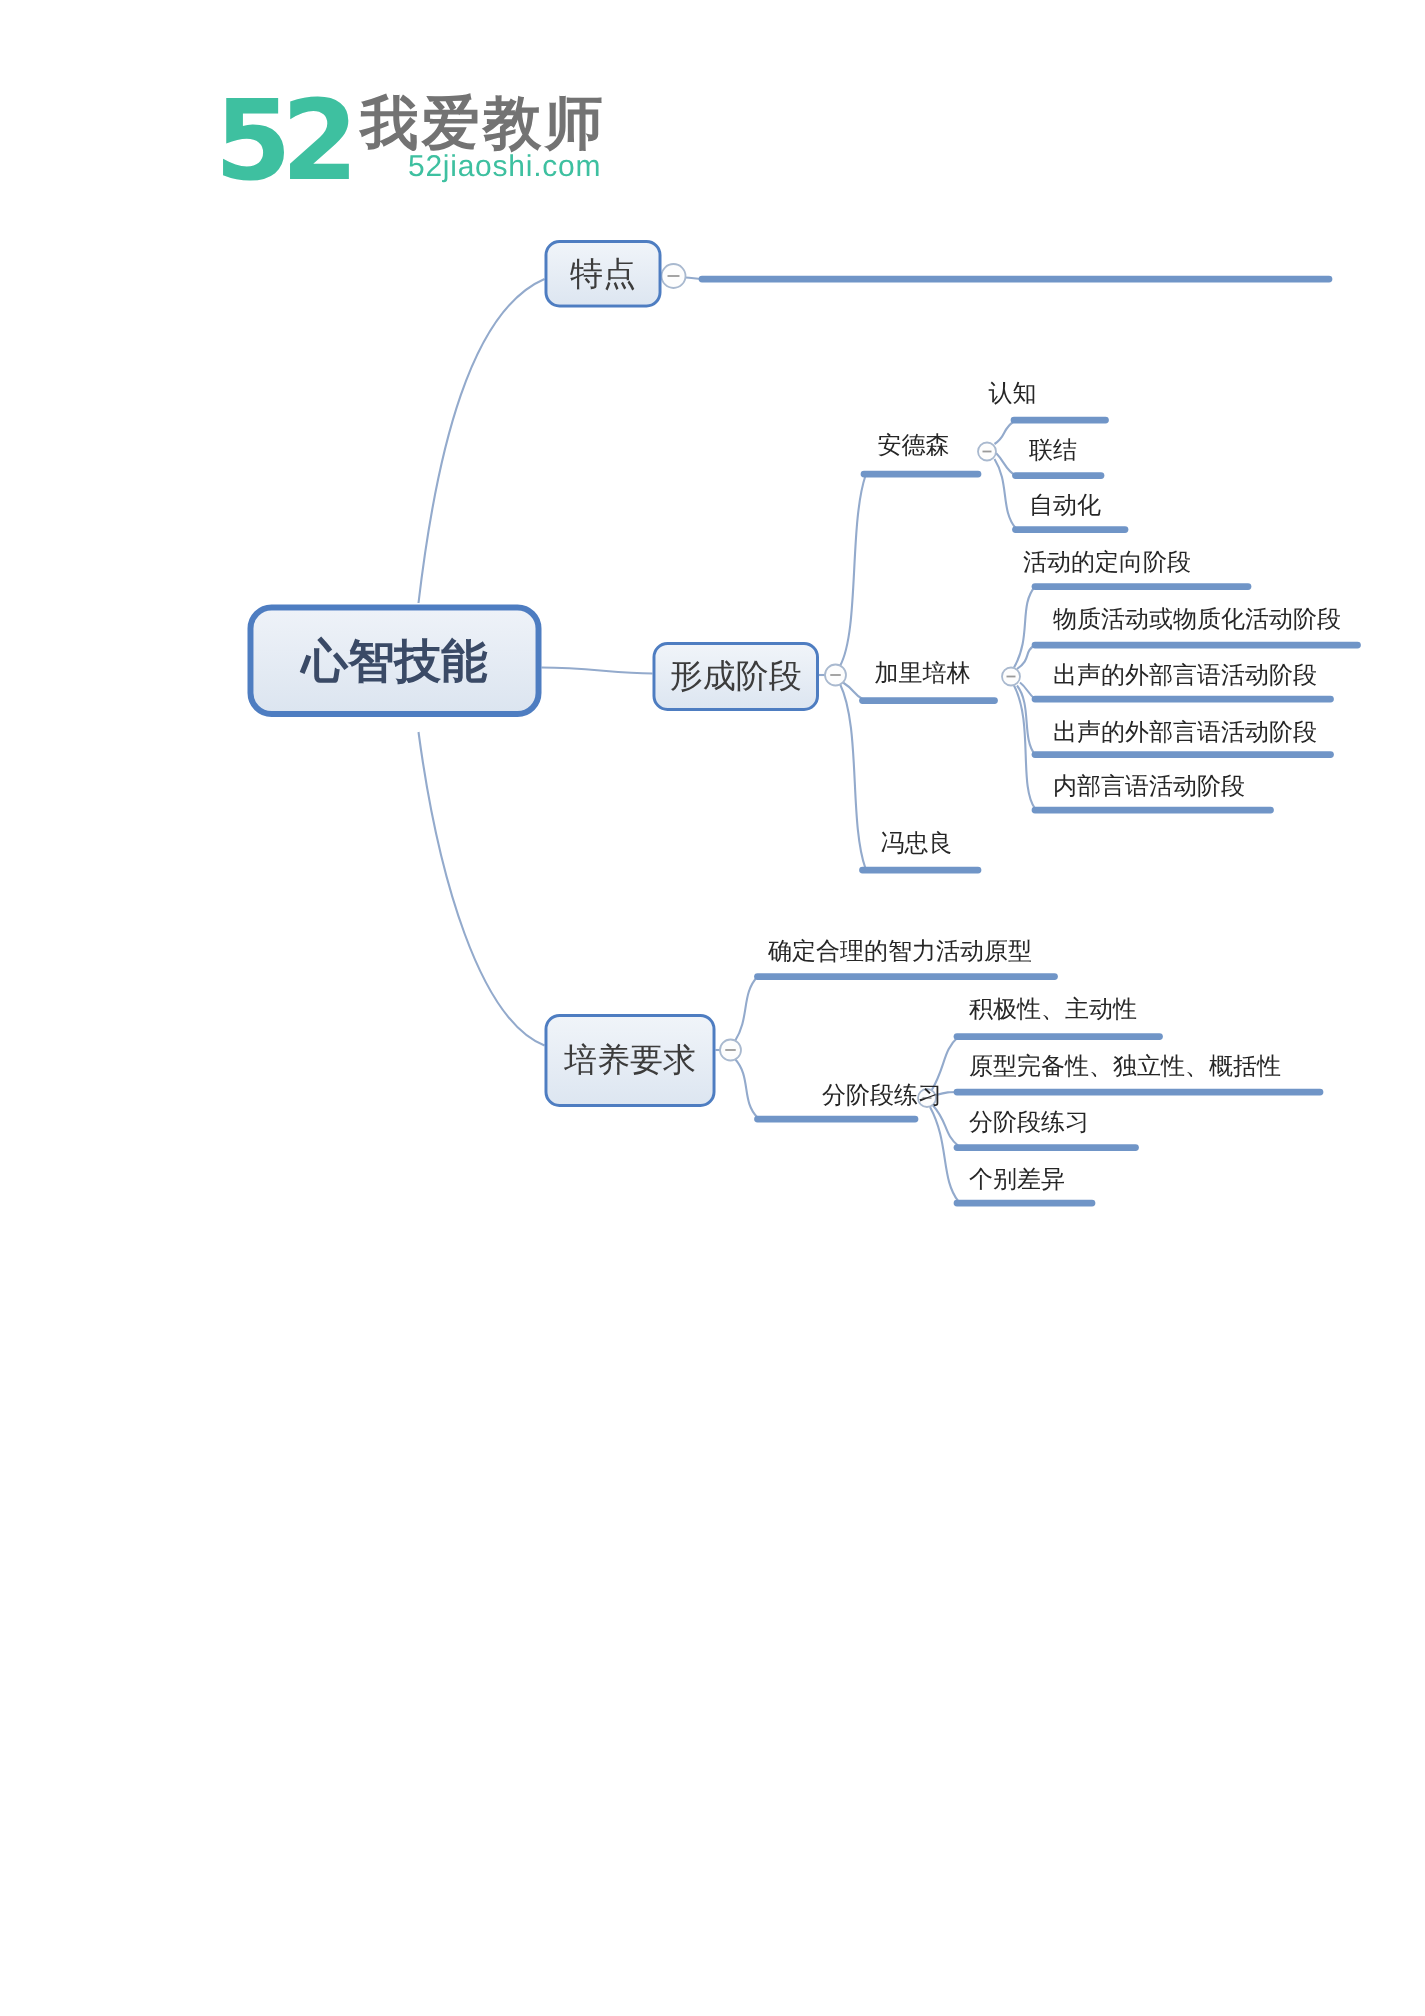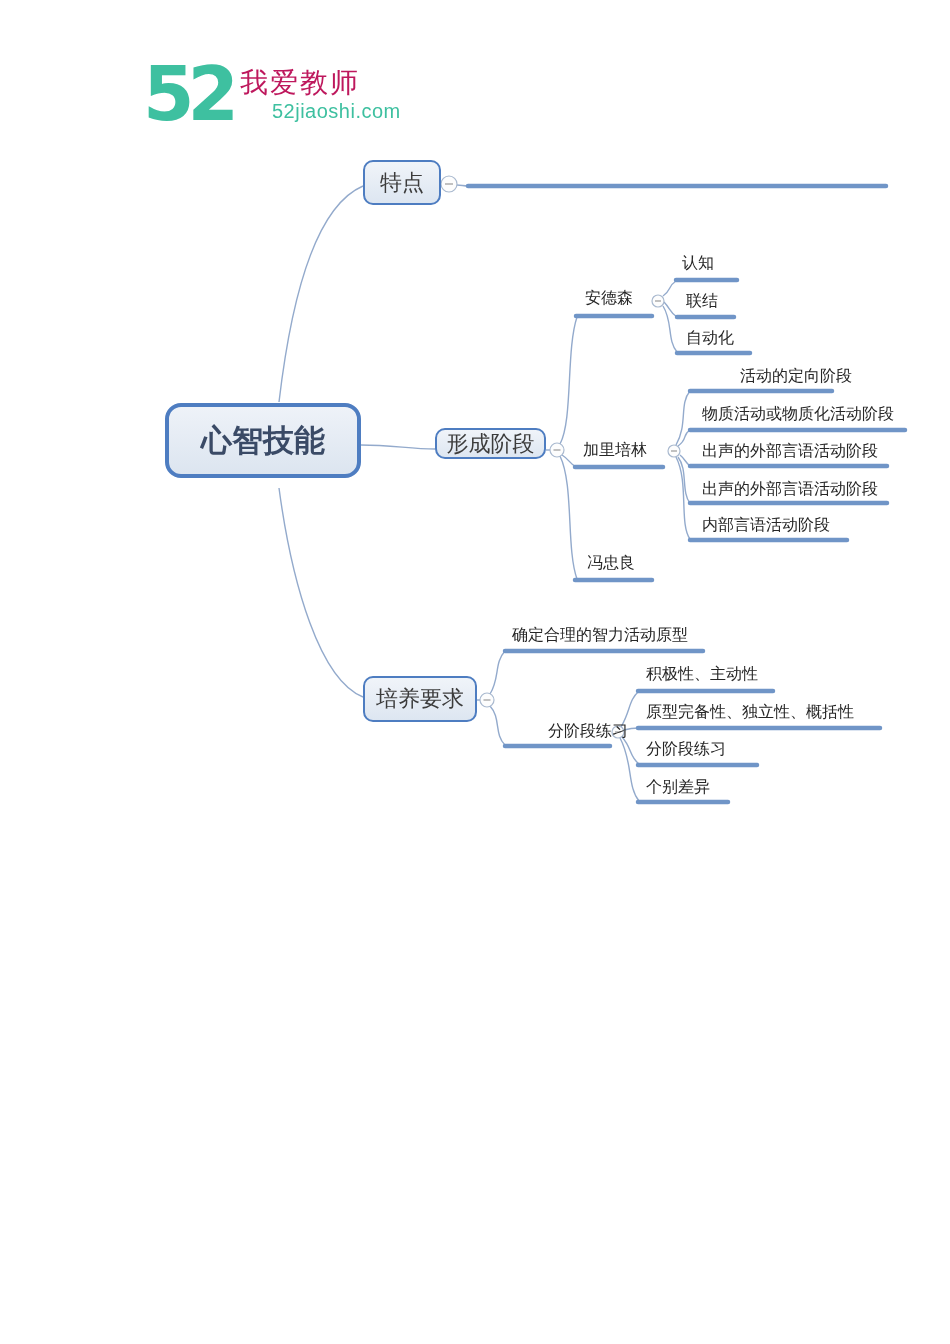--- a/index.html
+++ b/index.html
@@ -4,33 +4,33 @@
 <style>
   html,body{margin:0;padding:0;}
   body{font-family:"Liberation Sans","DejaVu Sans",sans-serif;background:#ffffff;}
   #canvas{position:relative;width:950px;height:1344px;background:#ffffff;overflow:hidden;}
 
   
   .logo{position:absolute;left:143px;top:58px;display:flex;align-items:center;gap:8px;}
   .logo-mark{font-size:74px;font-weight:bold;color:#3ec0a0;letter-spacing:-7px;line-height:72px;
              font-family:"DejaVu Sans",sans-serif;}
   .logo-text{display:flex;flex-direction:column;justify-content:center;}
-  .logo-brand{font-size:28px;font-weight:normal;color:#be185d;letter-spacing:2px;line-height:34px;}
+  .logo-brand{font-size:39px;font-weight:bold;color:#737373;letter-spacing:2px;line-height:34px;}
   .logo-domain{font-size:20px;font-weight:normal;color:#3ec0a0;line-height:22px;letter-spacing:0.5px;margin-left:32px;}
 
   
   .box{position:absolute;display:flex;align-items:center;justify-content:center;
        background:linear-gradient(#f0f4f9,#dde6f1);
        border:2.5px solid #4e7dc1;border-radius:10px;color:#3c3c3c;
        box-sizing:border-box;white-space:nowrap;}
   .box-root{left:165px;top:403px;width:196px;height:75px;border-width:4px;border-radius:16px;
             font-size:31px;font-weight:bold;color:#3a4a66;background:linear-gradient(#eef2f8,#dce5f0);}
   .box-tedian{left:363px;top:160px;width:78px;height:45px;font-size:22px;}
-  .box-xingcheng{left:435px;top:428px;width:111px;height:31px;font-size:22px;}
-  .box-peiyang{left:363px;top:676px;width:114px;height:46px;font-size:22px;}
+  .box-xingcheng{left:435px;top:428px;width:111px;height:46px;font-size:22px;}
+  .box-peiyang{left:363px;top:676px;width:114px;height:62px;font-size:22px;}
 
   
   .lbl{position:absolute;font-size:16px;color:#262626;white-space:nowrap;line-height:20px;}
   .svg-layer{position:absolute;left:0;top:0;}
 </style>
 </head>
 <body>
 
 <div id="canvas">
 
@@ -126,26 +126,26 @@
   </div>
   <div class="box box-xingcheng">
     <span>形成阶段</span>
   </div>
   <div class="box box-peiyang">
     <span>培养要求</span>
   </div>
 
 
   <div class="lbl" style="left:585px;top:288px;">安德森</div>
-  <div class="lbl" style="left:682px;top:253px;">认知</div>
+  <div class="lbl" style="left:659px;top:253px;">认知</div>
   <div class="lbl" style="left:686px;top:291px;">联结</div>
   <div class="lbl" style="left:686px;top:328px;">自动化</div>
 
   <div class="lbl" style="left:583px;top:440px;">加里培林</div>
-  <div class="lbl" style="left:740px;top:366px;">活动的定向阶段</div>
+  <div class="lbl" style="left:682px;top:366px;">活动的定向阶段</div>
   <div class="lbl" style="left:702px;top:404px;">物质活动或物质化活动阶段</div>
   <div class="lbl" style="left:702px;top:441px;">出声的外部言语活动阶段</div>
   <div class="lbl" style="left:702px;top:479px;">出声的外部言语活动阶段</div>
   <div class="lbl" style="left:702px;top:515px;">内部言语活动阶段</div>
 
   <div class="lbl" style="left:587px;top:553px;">冯忠良</div>
 
   <div class="lbl" style="left:512px;top:625px;">确定合理的智力活动原型</div>
   <div class="lbl" style="left:516px;top:721px;margin-left:32px;">分阶段练习</div>
   <div class="lbl" style="left:646px;top:664px;">积极性、主动性</div>

